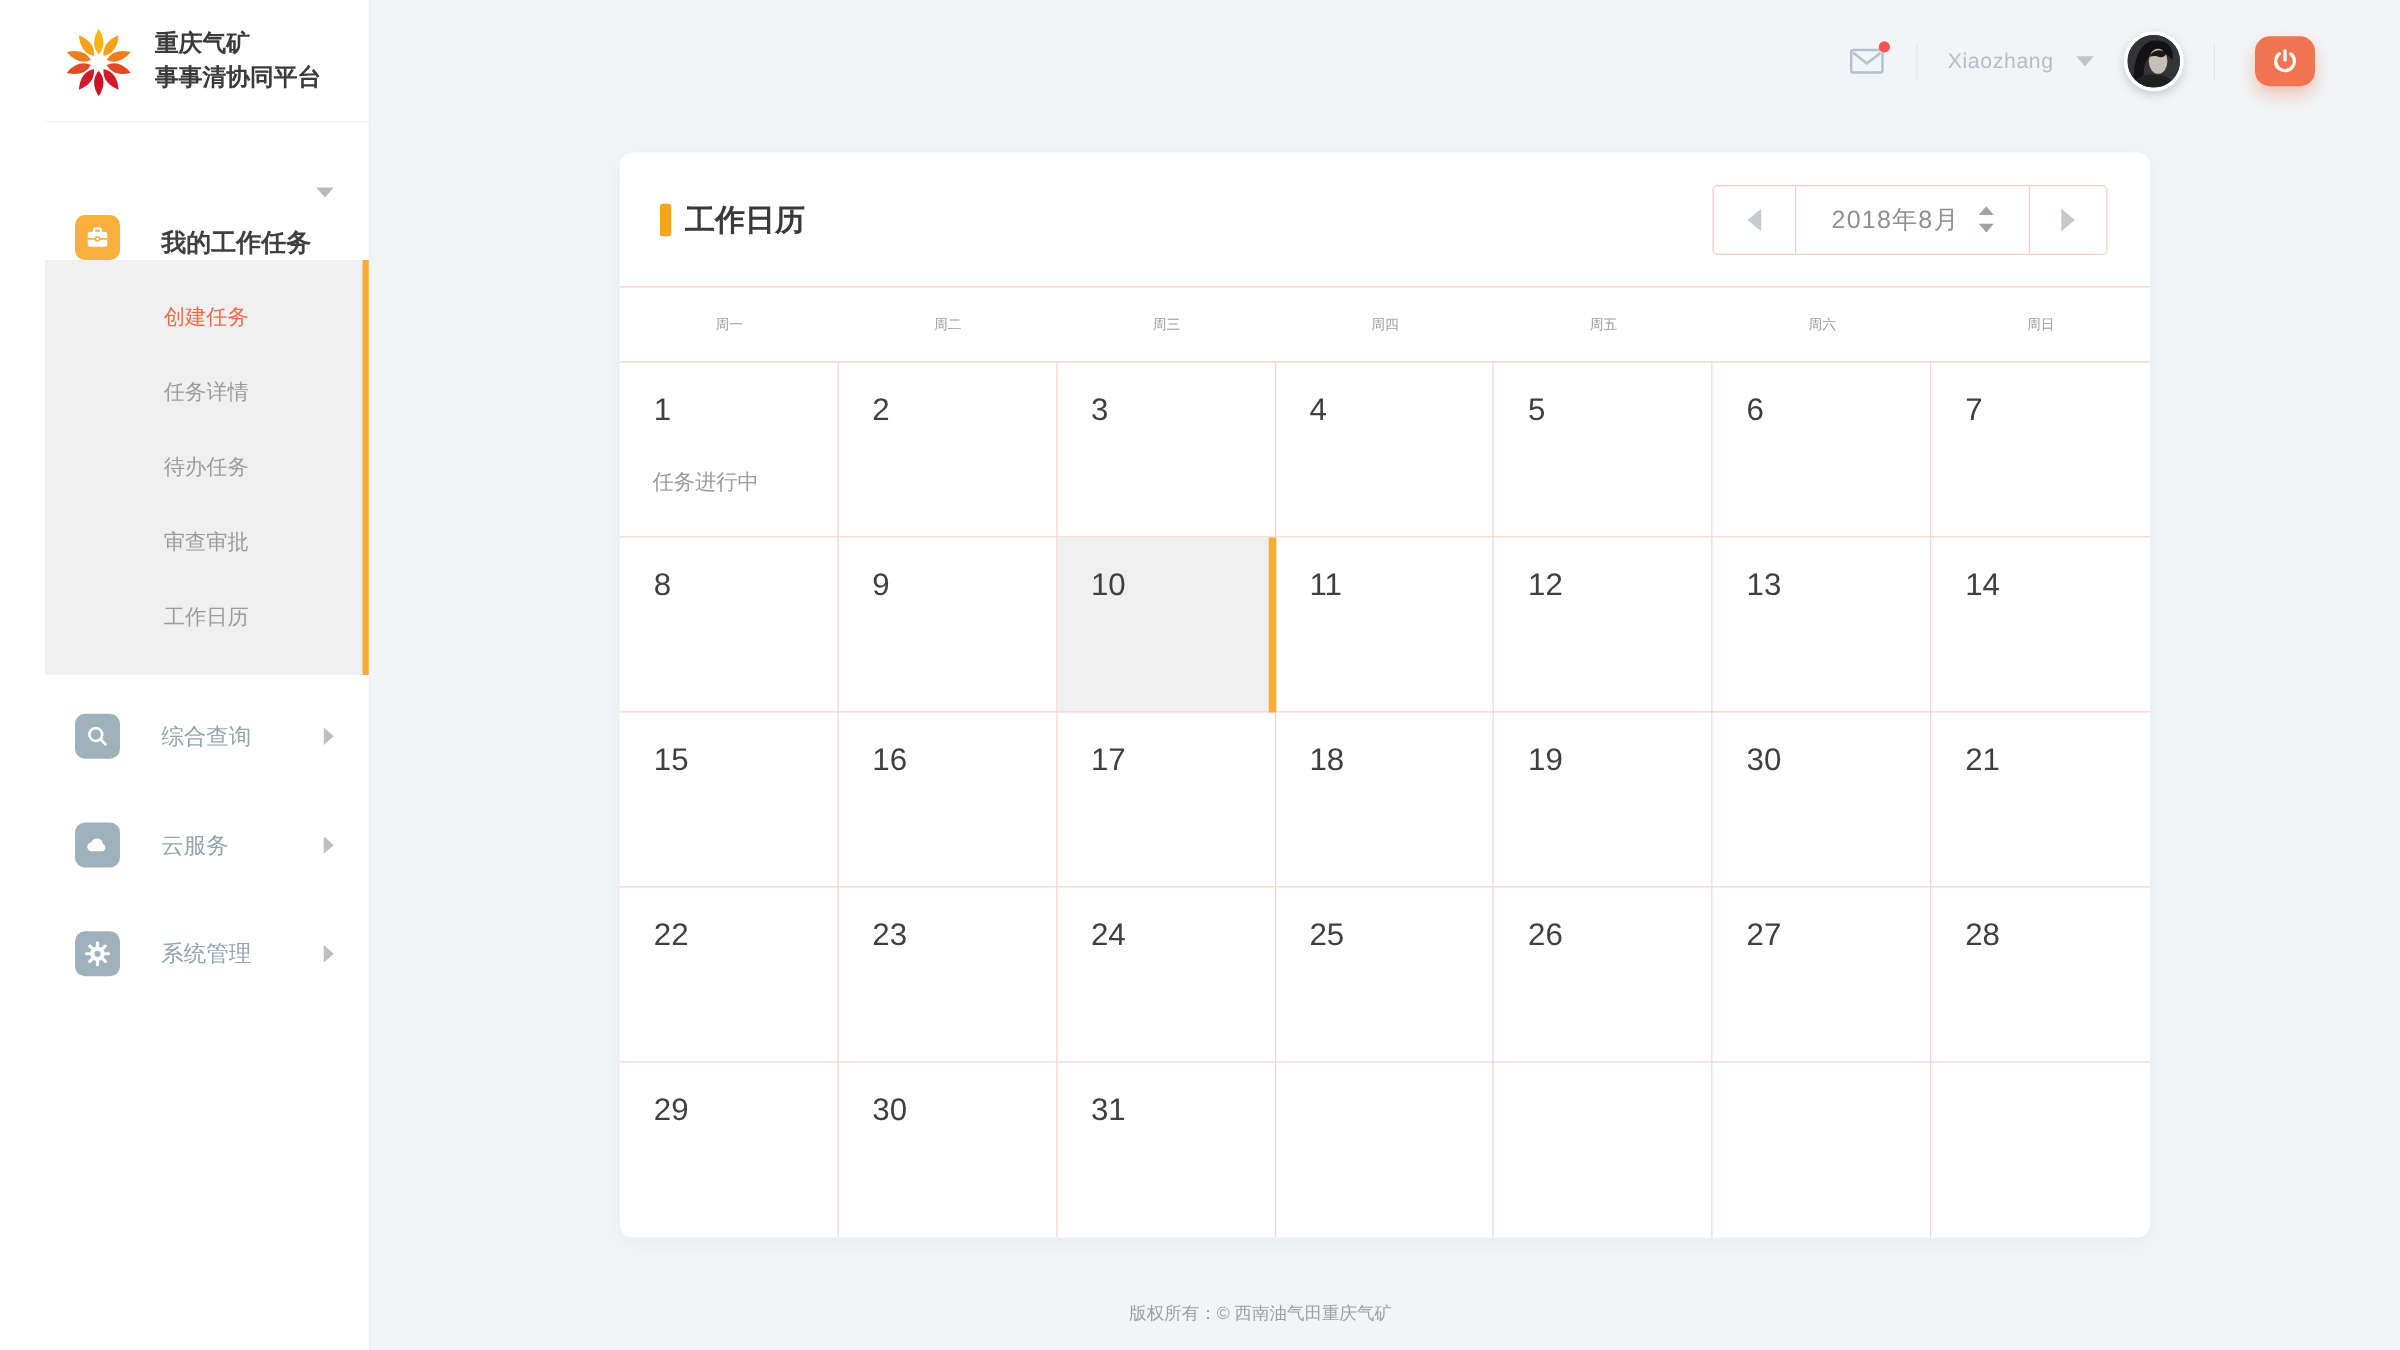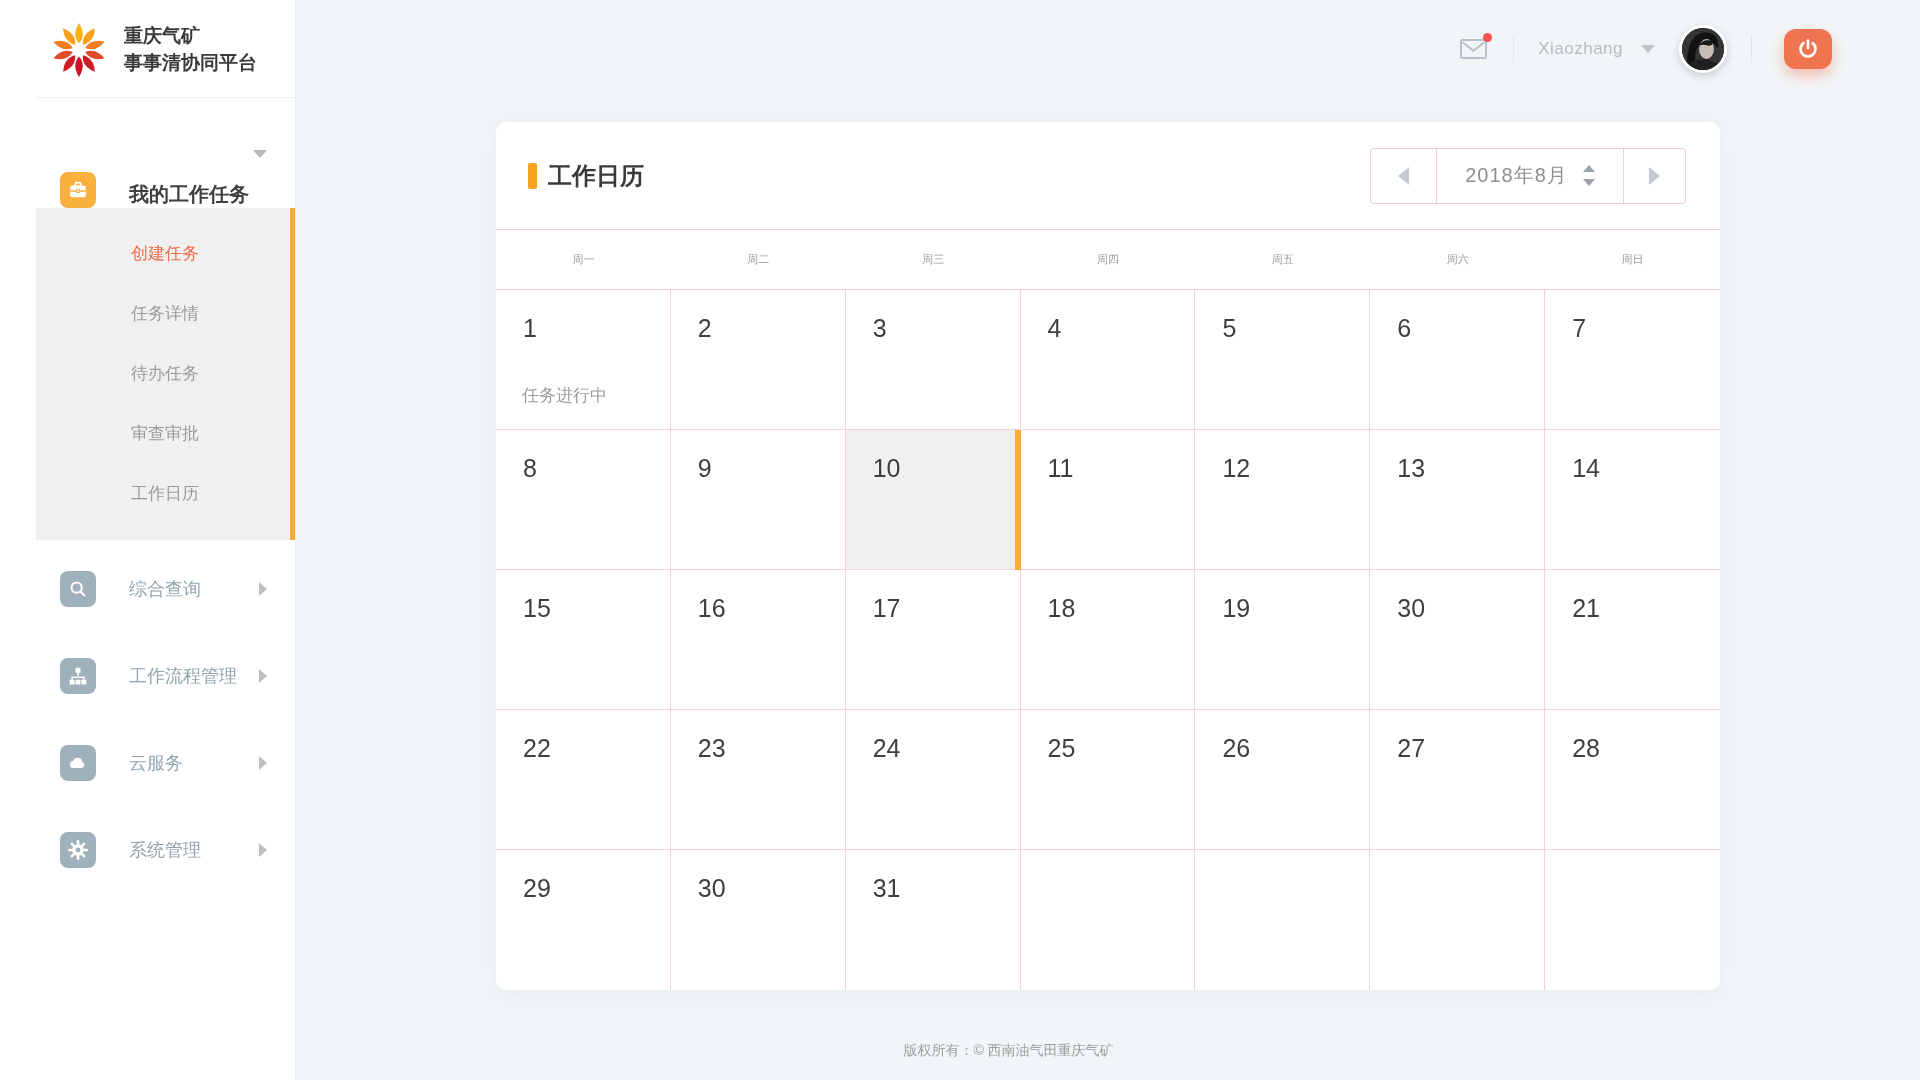--- a/index.html
+++ b/index.html
@@ -37,21 +37,21 @@
   .section-item { height:87px; display:flex; align-items:center;
     padding-left:24px; position:relative; cursor:pointer; }
   .section-item .section-label { margin-left:33px; font-size:18px; color:#93A4AD; }
   .chev-right { position:absolute; right:28px; top:50%; margin-top:-7px;
     width:0; height:0; border-top:7px solid transparent;
     border-bottom:7px solid transparent; border-left:8px solid #BFBFBF; }
 
   
   .topbar { position:absolute; left:296px; right:0; top:0; height:98px;
     display:flex; align-items:center; justify-content:flex-end;
-    padding-right:88px; }
+    padding-right:68px; }
   .mail-wrap { position:relative; width:30px; height:24px; cursor:pointer; }
   .mail-dot { position:absolute; right:-3px; top:-4px; width:9px; height:9px;
     border-radius:50%; background:#FA5151; }
   .tb-divider { width:1px; height:28px; background:#E2E6EC; margin:0 24px; }
   .username { font-size:17px; color:#B3BDC9; letter-spacing:.5px; cursor:pointer; }
   .user-chev { width:0; height:0; margin-left:18px; cursor:pointer;
     border-left:7px solid transparent; border-right:7px solid transparent;
     border-top:8px solid #BCC4CE; }
   .avatar { width:48px; height:48px; border-radius:50%; margin-left:24px;
     border:3px solid #fff; box-shadow:0 3px 8px rgba(120,130,140,.35);
@@ -91,21 +91,21 @@
     align-items:center; border-bottom:1px solid #F2CFCB; }
   .weekday { text-align:center; font-size:11px; color:#9B9B9B; }
 
   .calendar-grid { display:grid; grid-template-columns:repeat(7,1fr);
     grid-auto-rows:140px; }
   .cell { position:relative; border-right:1px solid #F6D5D1;
     border-bottom:1px solid #F6D5D1; padding:24px 0 0 27px; }
   .cell:nth-child(7n) { border-right:none; }
   .cell.last-row { border-bottom:none; }
   .day-num { font-size:25px; font-weight:500; color:#3F3F3F; }
-  .cell-event { position:absolute; left:26px; bottom:22px; font-size:17px;
+  .cell-event { position:absolute; left:26px; bottom:32px; font-size:17px;
     color:#9B9B9B;text-align:center; }
   .cell.selected { background:#F0F0F0; }
   .sel-bar { position:absolute; right:-1px; top:0; bottom:-1px; width:6px;
     background:#F9AC38; }
 
   .footer { width:1425px; text-align:center; padding:52px 0 24px;
     font-size:14px; color:#9E9E9E; }
 </style>
 </head>
 <body>
@@ -158,33 +158,20 @@
 
   <div class="side-sections">
     <div class="section-item">
       <span class="icon-badge grayblue">
         <svg width="22" height="22" viewBox="0 0 24 24">
           <circle cx="10.5" cy="10.5" r="5.6" fill="none" stroke="#fff" stroke-width="2.3"></circle>
           <path d="M14.7 14.7L19 19" stroke="#fff" stroke-width="2.3" stroke-linecap="round"></path>
         </svg>
       </span>
       <span class="section-label">综合查询</span>
-      <span class="chev-right"></span>
-    </div>
-    <div class="section-item">
-      <span class="icon-badge grayblue">
-        <svg width="22" height="22" viewBox="0 0 24 24">
-          <rect x="9.3" y="3" width="5.4" height="5.4" rx="0.8" fill="#fff"></rect>
-          <path d="M12 8.4v3.4M5.6 16v-2.6h12.8V16" fill="none" stroke="#fff" stroke-width="1.7"></path>
-          <rect x="2.9" y="16" width="5.4" height="5.4" rx="0.8" fill="#fff"></rect>
-          <rect x="9.3" y="16" width="5.4" height="5.4" rx="0.8" fill="#fff"></rect>
-          <rect x="15.7" y="16" width="5.4" height="5.4" rx="0.8" fill="#fff"></rect>
-        </svg>
-      </span>
-      <span class="section-label">工作流程管理</span>
       <span class="chev-right"></span>
     </div>
     <div class="section-item">
       <span class="icon-badge grayblue">
         <svg width="22" height="22" viewBox="0 0 24 24">
           <path d="M7.2 17.5a3.9 3.9 0 0 1-.5-7.8 5.1 5.1 0 0 1 9.9 1.1 3.5 3.5 0 0 1-.6 6.7z" fill="#fff"></path>
         </svg>
       </span>
       <span class="section-label">云服务</span>
       <span class="chev-right"></span>

